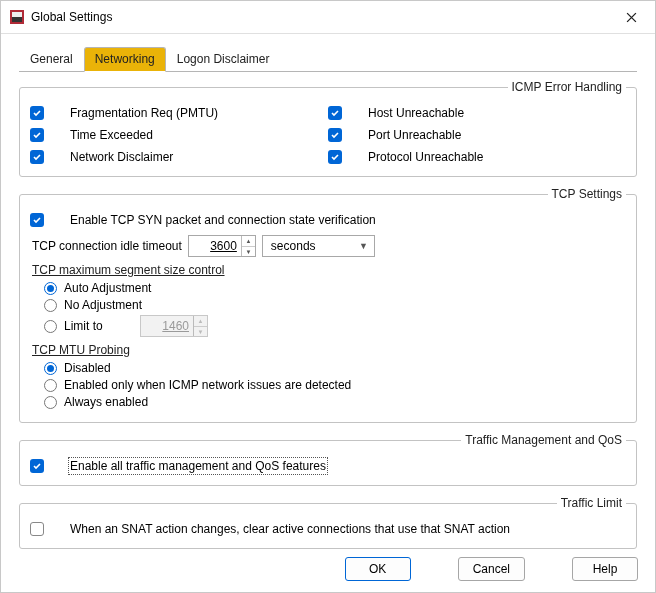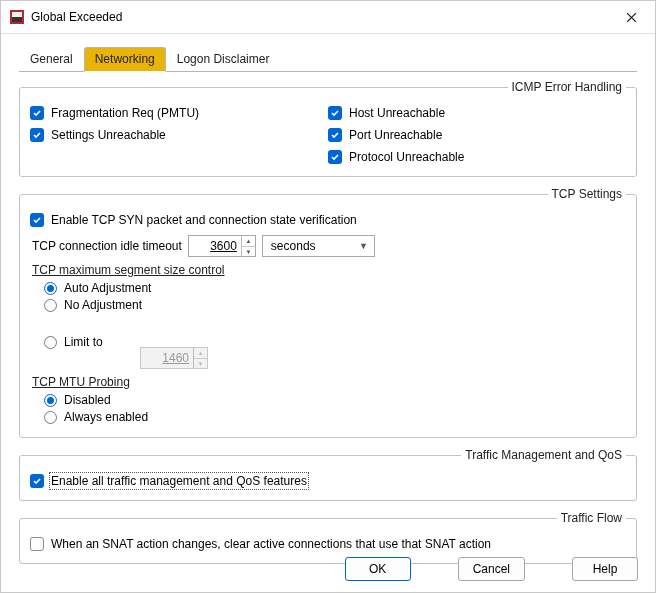--- a/index.html
+++ b/index.html
@@ -62,20 +62,21 @@
     padding: 0 4px;
     color: #222;
     font-size: 12px;
     text-align: right;
   }
   .row2 { display: flex; }
   .col { flex: 1; }
   .chk {
     display: flex;
     margin: 4px 0 8px 0;
+    gap: 19px;
   }
   .chk:last-child { margin-bottom: 2px; }
   .chk .box {
     width: 14px; height: 14px;
     border-radius: 3px;
     margin-right: 7px;
     display: flex; align-items: center; justify-content: center;
     flex-shrink: 0;
   }
   .chk .box.checked {
@@ -175,21 +176,21 @@
 <body>
 
 <div class="titlebar">
   <span class="icon">
     <svg viewBox="0 0 16 16">
         <rect x="1" y="1" width="14" height="14" fill="#b02a37"></rect>
         <rect x="3" y="3" width="10" height="10" fill="#eee"></rect>
         <rect x="3" y="8" width="10" height="5" fill="#333"></rect>
       </svg>
   </span>
-  <span class="title">Global Exceeded</span>
+  <span class="title">Global Settings</span>
   <div class="close-btn">
     <svg viewBox="0 0 10 10">
         <path d="M1 1 L9 9 M9 1 L1 9" stroke="#222" stroke-width="1.2"></path>
       </svg>
   </div>
 </div>
 
 <div class="content">
 
   <div class="tabs">
@@ -209,21 +210,29 @@
               </svg>
             </span>
           <span>Fragmentation Req (PMTU)</span>
         </div>
         <div class="chk">
           <span class="box checked">
               <svg viewBox="0 0 10 10">
                 <path d="M2 5 L4 7 L8 3" stroke="#fff" stroke-width="1.6" fill="none"></path>
               </svg>
             </span>
-          <span>Settings Unreachable</span>
+          <span>Time Exceeded</span>
+        </div>
+        <div class="chk">
+          <span class="box checked">
+              <svg viewBox="0 0 10 10">
+                <path d="M2 5 L4 7 L8 3" stroke="#fff" stroke-width="1.6" fill="none"></path>
+              </svg>
+            </span>
+          <span>Network Disclaimer</span>
         </div>
       </div>
       <div class="col">
         <div class="chk">
           <span class="box checked">
               <svg viewBox="0 0 10 10">
                 <path d="M2 5 L4 7 L8 3" stroke="#fff" stroke-width="1.6" fill="none"></path>
               </svg>
             </span>
           <span>Host Unreachable</span>
@@ -280,56 +289,60 @@
         </span>
       <span>Auto Adjustment</span>
     </div>
     <div class="radio-row">
       <span class="radio"></span>
       <span>No Adjustment</span>
     </div>
     <div class="radio-row">
       <span class="radio"></span>
       <span style="width:58px;">Limit to</span>
-      <div class="numinput disabled" style="margin-left:18px;margin-top:32px;">
+      <div class="numinput disabled" style="margin-left:18px;">
         <span class="val">1460</span>
         <div class="spin">
             <div>▲</div>
             <div>▼</div>
           </div>
       </div>
     </div>
 
     <div class="subhead" style="margin-top:6px;">TCP MTU Probing</div>
     <div class="radio-row">
       <span class="radio selected">
           <span class="dot"></span>
         </span>
       <span>Disabled</span>
+    </div>
+    <div class="radio-row">
+      <span class="radio"></span>
+      <span>Enabled only when ICMP network issues are detected</span>
     </div>
     <div class="radio-row">
       <span class="radio"></span>
       <span>Always enabled</span>
     </div>
   </fieldset>
 
   <fieldset>
     <legend>Traffic Management and QoS</legend>
     <div class="chk">
       <span class="box checked">
           <svg viewBox="0 0 10 10">
             <path d="M2 5 L4 7 L8 3" stroke="#fff" stroke-width="1.6" fill="none"></path>
           </svg>
         </span>
       <span class="focus-dotted">Enable all traffic management and QoS features</span>
     </div>
   </fieldset>
 
   <fieldset>
-    <legend>Traffic Flow</legend>
+    <legend>Traffic Limit</legend>
     <div class="chk">
       <span class="box unchecked"></span>
       <span>When an SNAT action changes, clear active connections that use that SNAT action</span>
     </div>
   </fieldset>
 
 </div>
 
 <div class="footer">
   <div class="btn primary">OK</div>

